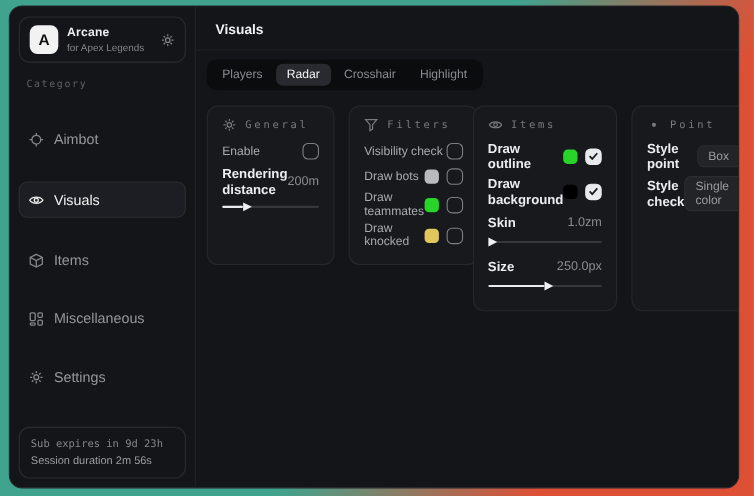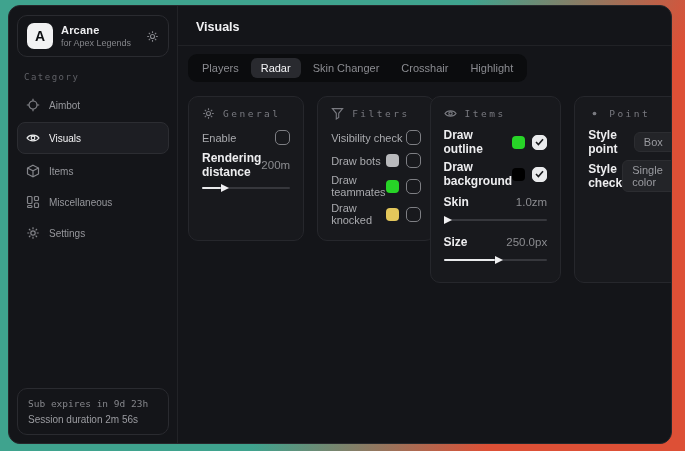--- a/index.html
+++ b/index.html
@@ -17,21 +17,21 @@
   
   .sidebar { width:169px; border-right:1px solid #222327; display:flex; flex-direction:column; padding:9px 8px 8px; flex-shrink:0; }
   .brand-card { border:1px solid #2a2b30; border-radius:10px; padding:7px 9px; display:flex; align-items:center; gap:8px; }
   .logo { width:26px; height:26px; background:#f2f2f3; border-radius:7px; display:flex; align-items:center; justify-content:center; font-weight:bold; font-size:14px; color:#0e0f12; flex-shrink:0; }
   .brand-text { flex:1; min-width:0; }
   .brand-name { font-size:11px; font-weight:bold; color:#ededef; letter-spacing:.2px; }
   .brand-sub { font-size:9px; color:#84858a; margin-top:2px; }
   .brand-gear { color:#84858a; display:flex; }
   .category-label { font-family:"DejaVu Sans Mono", monospace; font-size:9px; letter-spacing:1.5px; color:#5f6066; margin:15px 7px 9px; }
   .nav { display:flex; flex-direction:column; gap:3px; }
-  .nav-item { display:flex; align-items:center; gap:9px; padding:6px 8px; border-radius:8px; color:#96979c; font-size:10px; border:1px solid transparent; cursor:default; }
+  .nav-item { display:flex; align-items:center; gap:9px; padding:6px 8px; border-radius:8px; color:#96979c; font-size:13px; border:1px solid transparent; cursor:default;margin-top:21px; }
   .nav-item .nicon { display:flex; color:#84858a; }
   .nav-item.active { background:#1d1e23; border-color:#2c2d32; color:#f2f2f4; padding-top:8px; padding-bottom:8px; }
   .nav-item.active .nicon { color:#e8e9ea; }
   .side-spacer { flex:1; }
   .footer-card { border:1px solid #2a2b30; border-radius:10px; padding:9px 10px;margin-top:16px; }
   .footer-line1 { font-family:"DejaVu Sans Mono", monospace; font-size:9.5px; color:#85868b; }
   .footer-line2 { font-size:10px; color:#9b9ca1; margin-top:5px; }
   
   .main { flex:1; display:flex; flex-direction:column; min-width:0; }
   .main-header { padding:14px 18px 11px; border-bottom:1px solid #212226; }
@@ -143,21 +143,20 @@
 
   <div class="main">
     <div class="main-header">
       <div class="main-title">Visuals</div>
     </div>
 
     <div class="tabbar-wrap">
       <div class="tabbar">
         <span class="tab">Players</span>
         <span class="tab active">Radar</span>
-        <span class="tab">Skin Changer</span>
         <span class="tab">Crosshair</span>
         <span class="tab">Highlight</span>
       </div>
     </div>
 
     <div class="content">
 
       <div class="col">
 
         <div class="panel">

